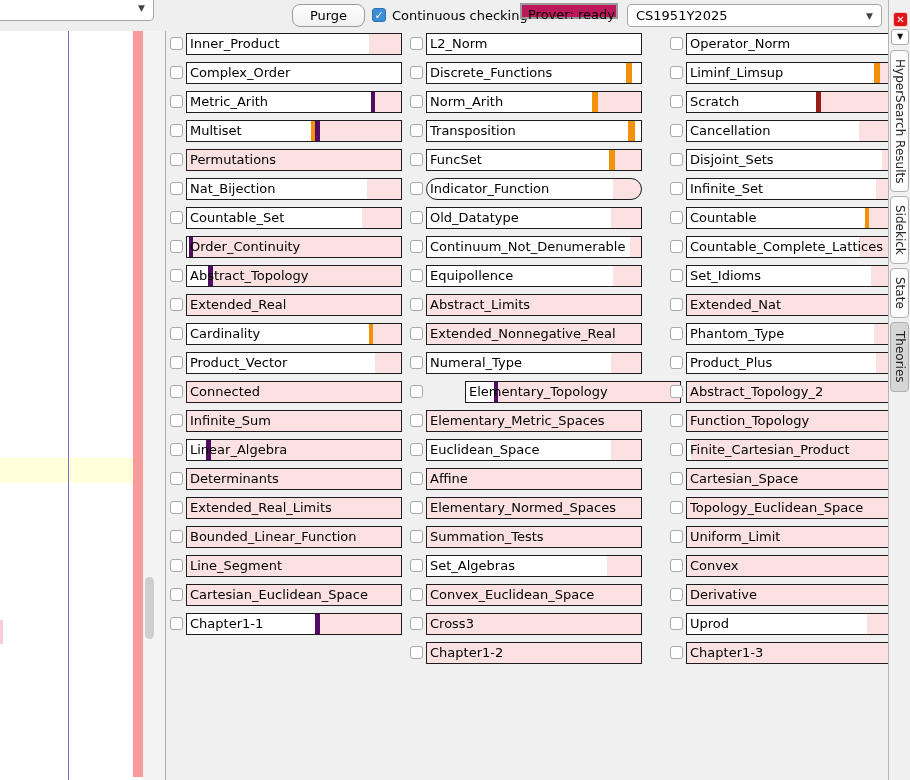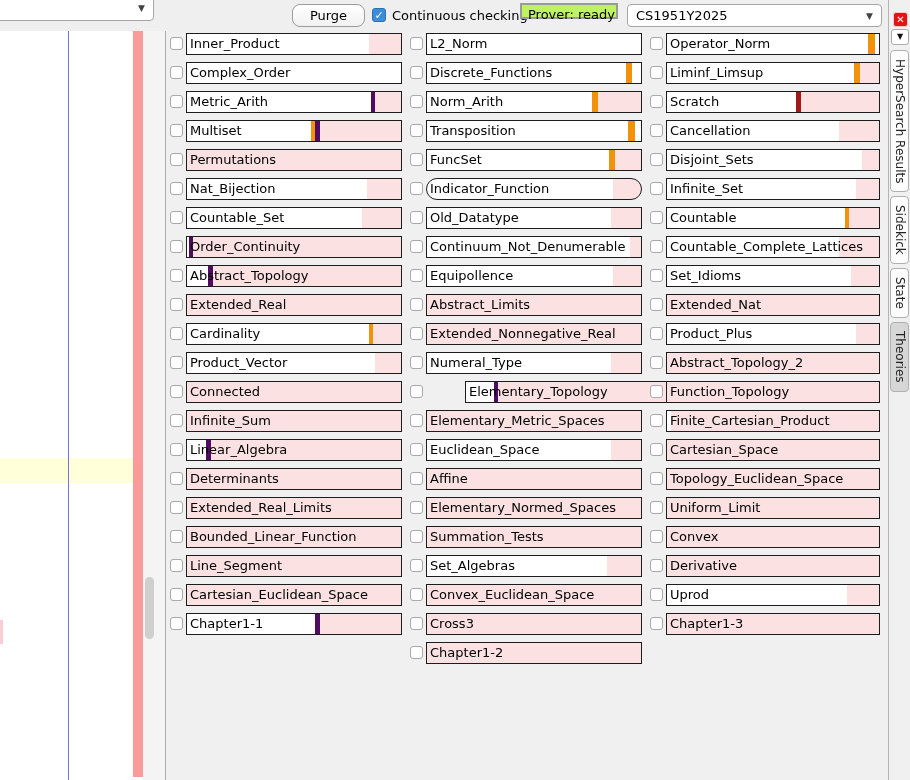--- a/index.html
+++ b/index.html
@@ -12,35 +12,35 @@
   
   .toolbar{position:absolute;left:0;top:0;width:910px;height:31px;background:#efefef;border-bottom:1px solid #d6d6d6;}
   .combo{position:absolute;background:#fff;border:1px solid #a6a6a6;border-radius:4px;box-sizing:border-box;display:flex;align-items:center;}
   .combo .arrow{position:absolute;right:8px;top:50%;transform:translateY(-50%);font-size:9px;color:#444;line-height:1;}
   .combo-left{left:-24px;top:-5px;width:178px;height:26px;}
   .btn-purge{position:absolute;left:292px;top:4px;width:73px;height:23px;background:linear-gradient(#ffffff,#f1f1f1);
     border:1px solid #9c9c9c;border-radius:8px;text-align:center;line-height:21px;box-sizing:border-box;}
   .chk{position:absolute;left:372px;top:8px;width:14px;height:14px;background:#3d8ed9;border:1px solid #2e6fae;border-radius:3px;
     color:#fff;font-size:11px;font-weight:bold;text-align:center;line-height:13px;box-sizing:border-box;}
   .chk-label{position:absolute;left:392px;top:8px;}
-  .prover-box{position:absolute;left:520px;top:3px;width:98px;height:16px;background:#bef264;border:2px solid #9a9a9a;
+  .prover-box{position:absolute;left:520px;top:3px;width:98px;height:16px;background:#be185d;border:2px solid #9a9a9a;
     box-sizing:border-box;line-height:20px;padding-left:6px;}
   .combo-session{left:627px;top:4px;width:255px;height:23px;padding-left:8px;}
   
   .editor{position:absolute;left:0;top:31px;width:165px;height:749px;background:#ffffff;border-right:1px solid #aeaeae;box-sizing:content-box;}
   .guide-line{position:absolute;left:68px;top:0;width:1px;height:749px;background:#7473d8;}
   .hl-line{position:absolute;left:0;top:427px;width:133px;height:25px;background:#ffffd9;}
   .err-stripe{position:absolute;left:133px;top:0;width:10px;height:746px;background:#fa9a9a;}
   .left-mark{position:absolute;left:0;top:589px;width:3px;height:24px;background:#f9ccd6;}
   .gutter{position:absolute;left:143px;top:0;width:22px;height:749px;background:#f4f4f4;}
   .scroll-thumb{position:absolute;left:2px;top:546px;width:9px;height:62px;background:#cfcfcf;border-radius:5px;}
   
   .panel{position:absolute;left:166px;top:31px;width:722px;height:749px;background:#f0f0f0;}
   .theory-col{position:absolute;top:2px;}
-  .col-0{left:4px;}  .col-1{left:244px;}  .col-2{left:484px;}
+  .col-0{left:4px;}  .col-1{left:244px;}  .col-2{left:504px;}
   .theory-row{position:relative;height:22px;margin-bottom:7px;width:236px;}
   .cb{position:absolute;left:0;top:4px;width:13px;height:13px;background:#fff;border:1px solid #a9a9a9;border-radius:3px;box-sizing:border-box;}
   .tbox{position:absolute;left:16px;top:0;height:22px;border:1px solid #1c1c1c;box-sizing:border-box;overflow:hidden;}
   .col-0 .tbox,.col-1 .tbox{width:216px;}
   .col-2 .tbox{width:214px;}
   .tlbl{position:absolute;left:3px;top:0;line-height:20px;white-space:nowrap;}
   
   .tabstrip{position:absolute;left:888px;top:0;width:22px;height:780px;background:#f0f0f0;border-left:1px solid #b4b4b4;box-sizing:border-box;}
   .close-btn{position:absolute;left:4px;top:12px;width:15px;height:15px;background:#df1414;border:1px solid #f4c7c7;border-radius:3px;
     color:#fff;font-size:10px;font-weight:bold;text-align:center;line-height:13px;box-sizing:border-box;cursor:default;}
@@ -397,20 +397,26 @@
         </div>
       </div>
       <div class="theory-row">
         <span class="cb"></span>
         <div class="tbox" style="background: linear-gradient(to right, rgb(251, 225, 225) 0%, rgb(251, 225, 225) 100%);">
           <span class="tlbl">Extended_Nat</span>
         </div>
       </div>
       <div class="theory-row">
         <span class="cb"></span>
+        <div class="tbox" style="background: linear-gradient(to right, rgb(255, 255, 255) 0%, rgb(255, 255, 255) 88%, rgb(251, 225, 225) 88%, rgb(251, 225, 225) 100%);">
+          <span class="tlbl">Phantom_Type</span>
+        </div>
+      </div>
+      <div class="theory-row">
+        <span class="cb"></span>
         <div class="tbox" style="background: linear-gradient(to right, rgb(255, 255, 255) 0%, rgb(255, 255, 255) 89%, rgb(251, 225, 225) 89%, rgb(251, 225, 225) 100%);">
           <span class="tlbl">Product_Plus</span>
         </div>
       </div>
       <div class="theory-row">
         <span class="cb"></span>
         <div class="tbox" style="background: linear-gradient(to right, rgb(251, 225, 225) 0%, rgb(251, 225, 225) 100%);">
           <span class="tlbl">Abstract_Topology_2</span>
         </div>
       </div>

